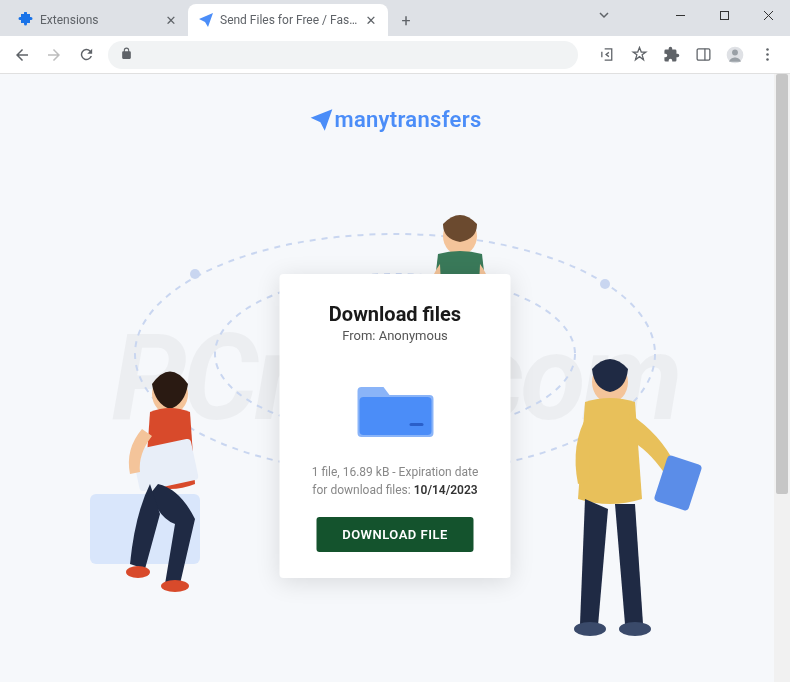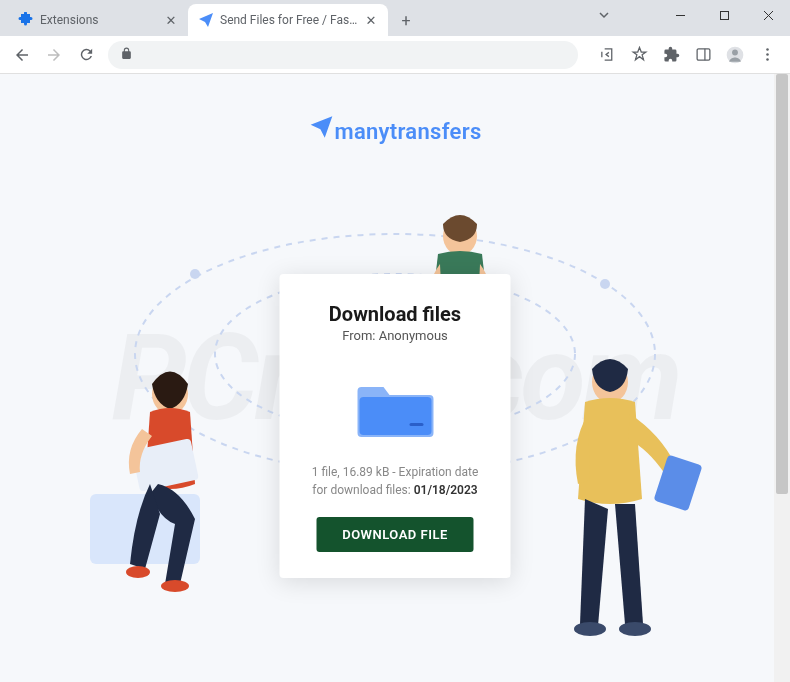--- a/index.html
+++ b/index.html
@@ -18,21 +18,21 @@
 .window-controls>div{width:44px;display:flex;align-items:center;justify-content:center;color:#5f6368}
 .dropdown-caret{position:absolute;right:180px;top:8px;color:#5f6368;font-size:14px}
 .toolbar{height:38px;background:#fff;border-bottom:1px solid #e0e0e0;display:flex;align-items:center;padding:0 8px;gap:4px}
 .nav-btn{width:28px;height:28px;display:flex;align-items:center;justify-content:center;color:#5f6368;border-radius:50%}
 .nav-btn.disabled{color:#bdbdbd}
 .addr{flex:1;height:28px;background:#f1f3f4;border-radius:14px;display:flex;align-items:center;padding:0 12px;margin:0 4px}
 .addr-lock{color:#5f6368;font-size:13px}
 .tool-icons{display:flex;gap:2px;margin-left:6px}
 .tool-icons>div{width:30px;height:28px;display:flex;align-items:center;justify-content:center;color:#5f6368}
 .content{flex:1;background:#f6f8fb;position:relative;overflow:hidden}
-.brand{position:absolute;top:40px;left:50%;transform:translateX(-50%);display:flex;align-items:flex-end;gap:0}
+.brand{position:absolute;top:33px;left:50%;transform:translateX(-50%);display:flex;align-items:flex-start;gap:0}
 .brand-text{font-size:22px;font-weight:600;color:#4b8df8;letter-spacing:0.3px}
 .card{position:absolute;top:200px;left:50%;transform:translateX(-50%);width:231px;background:#fff;border-radius:4px;box-shadow:0 4px 24px rgba(0,0,0,0.12);padding:28px 24px 26px;text-align:center}
 .card-title{font-size:20px;font-weight:700;color:#1a1a1a;margin-bottom:2px}
 .card-from{font-size:13px;color:#555;margin-bottom:32px}
 .folder-icon{width:80px;height:64px;margin:0 auto 24px}
 .card-info{font-size:12px;color:#888;line-height:1.5;margin-bottom:18px}
 .card-info b{color:#333;font-weight:600}
 .dl-btn{background:#14532d;color:#fff;border:none;padding:10px 26px;font-size:13px;font-weight:600;border-radius:3px;letter-spacing:0.5px;cursor:pointer}
 .scrollbar{position:absolute;right:0;top:74px;bottom:0;width:16px;background:#f1f1f1}
 .scrollthumb{position:absolute;right:2px;top:0;width:12px;height:420px;background:#c6c6c6;border-radius:2px}
@@ -219,21 +219,21 @@
         <span>From: </span><span>Anonymous</span>
       </div>
       <div class="folder-icon">
         <svg viewBox="0 0 80 64">
           <path d="M6 12 h22 l6 8 h40 a4 4 0 0 1 4 4 v34 a4 4 0 0 1-4 4 H6 a4 4 0 0 1-4-4 V16 a4 4 0 0 1 4-4z" fill="#8ab4f8"></path>
           <path d="M8 22 h64 a4 4 0 0 1 4 4 v30 a4 4 0 0 1-4 4 H8 a4 4 0 0 1-4-4 V26 a4 4 0 0 1 4-4z" fill="#4b8df8"></path>
           <rect x="54" y="48" width="14" height="3" rx="1.5" fill="#2a5fc9"></rect>
         </svg>
       </div>
       <div class="card-info">
-        <span>1 file, 16.89 kB - Expiration date for download files: </span><b>01/18/2023</b>
+        <span>1 file, 16.89 kB - Expiration date for download files: </span><b>10/14/2023</b>
       </div>
       <button class="dl-btn">DOWNLOAD FILE</button>
     </div>
 
   </div>
 
   <div class="scrollbar">
     <div class="scrollthumb"></div>
   </div>
 

